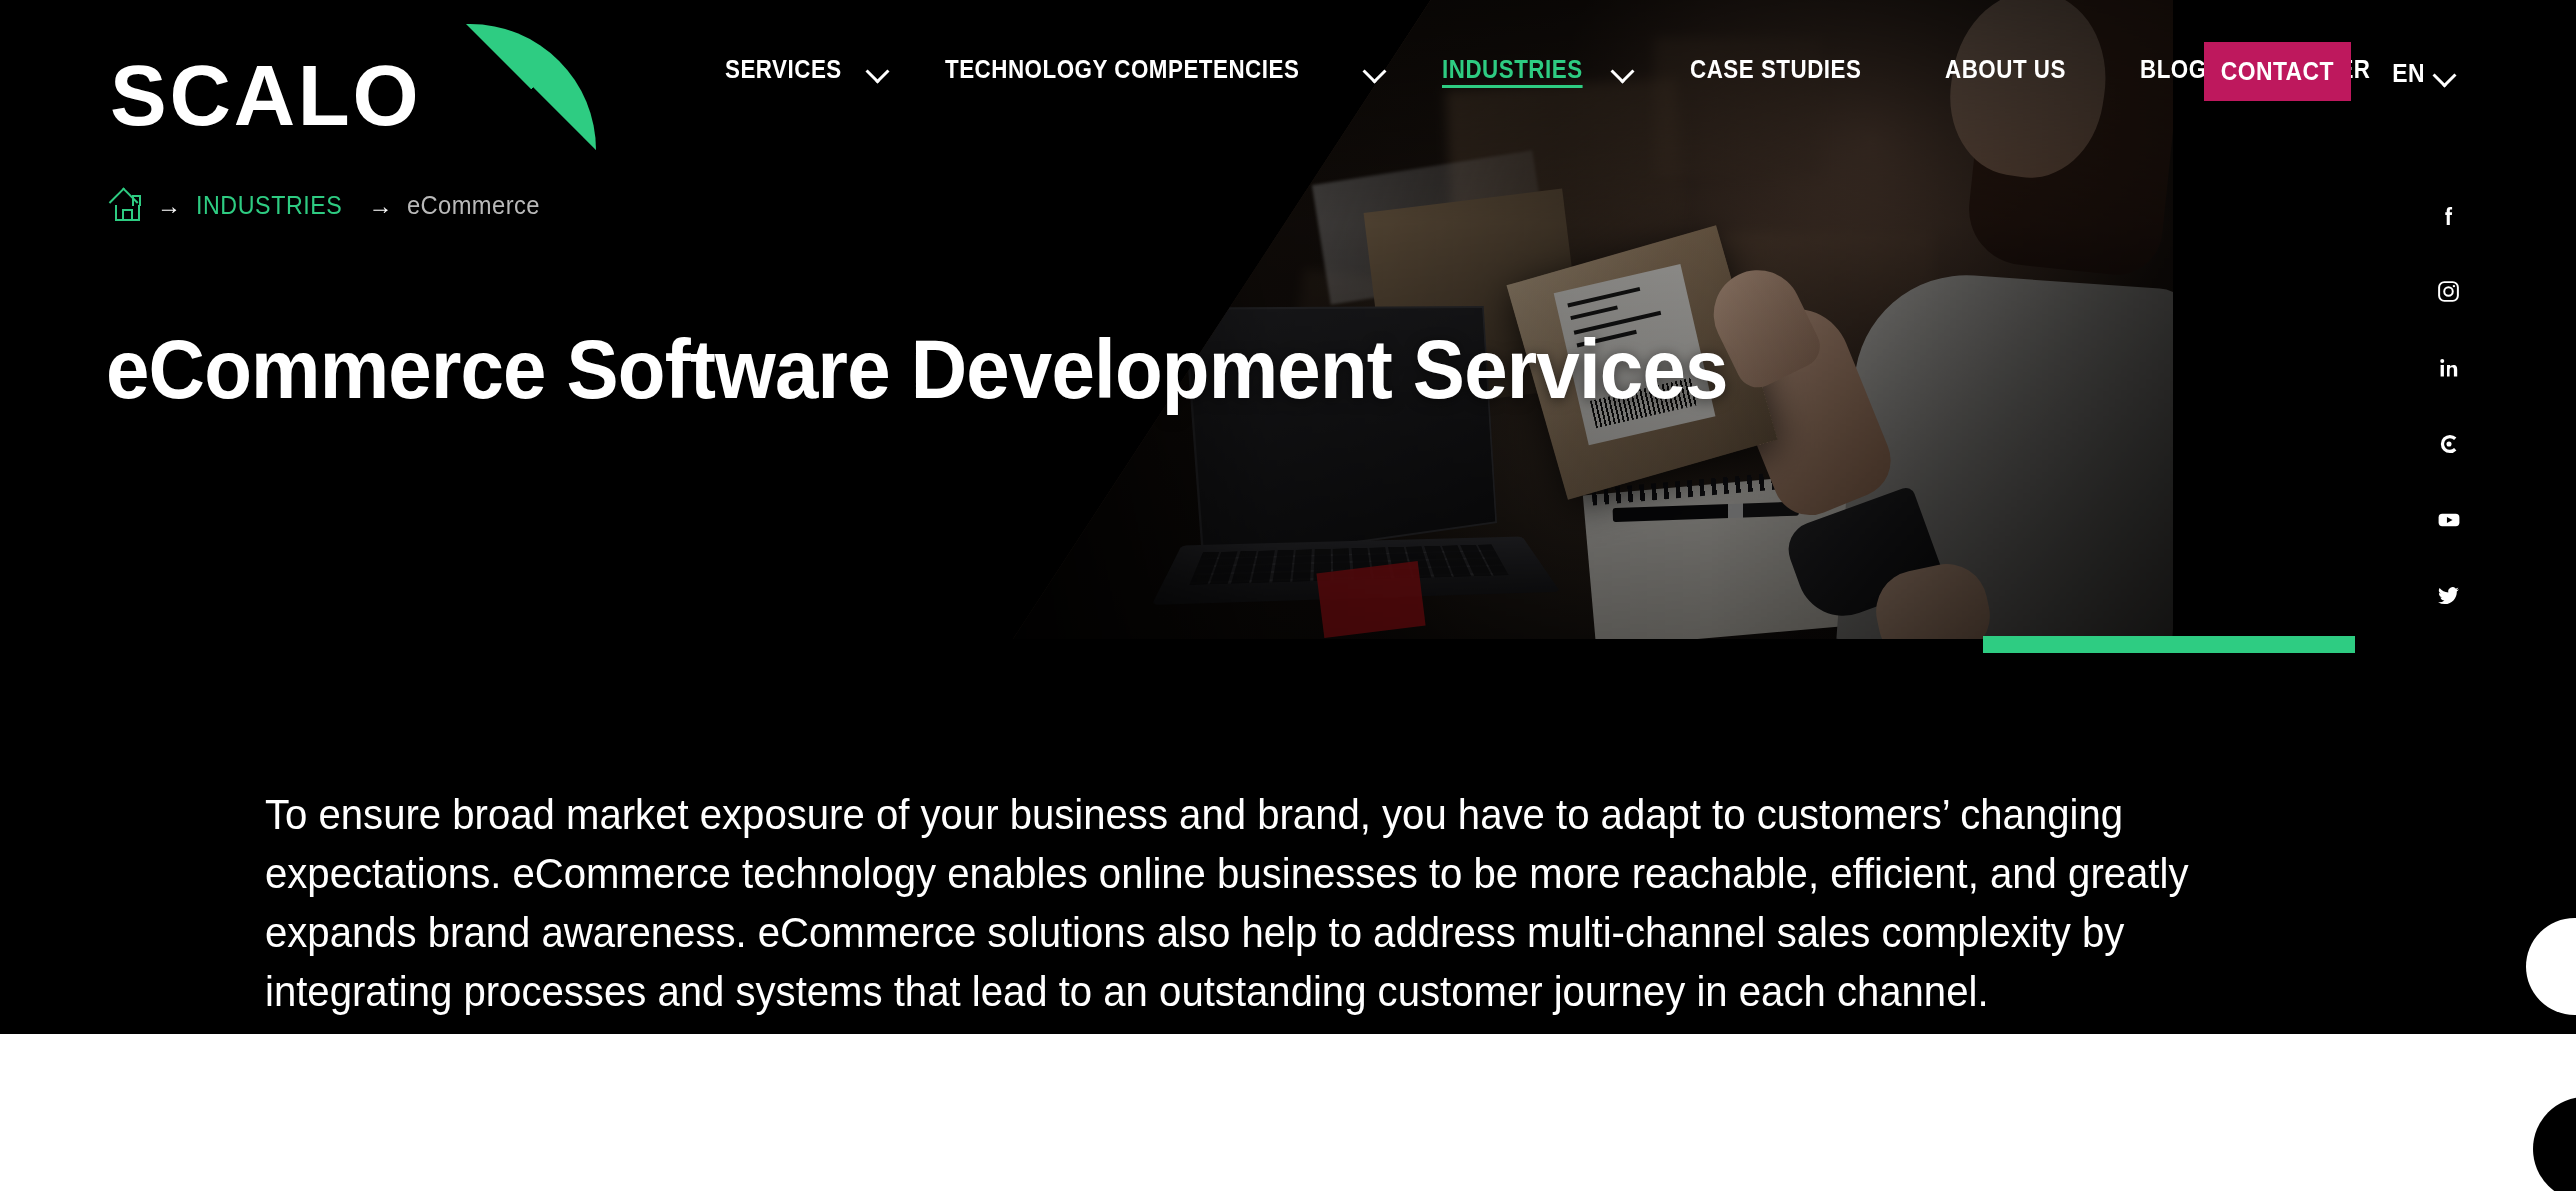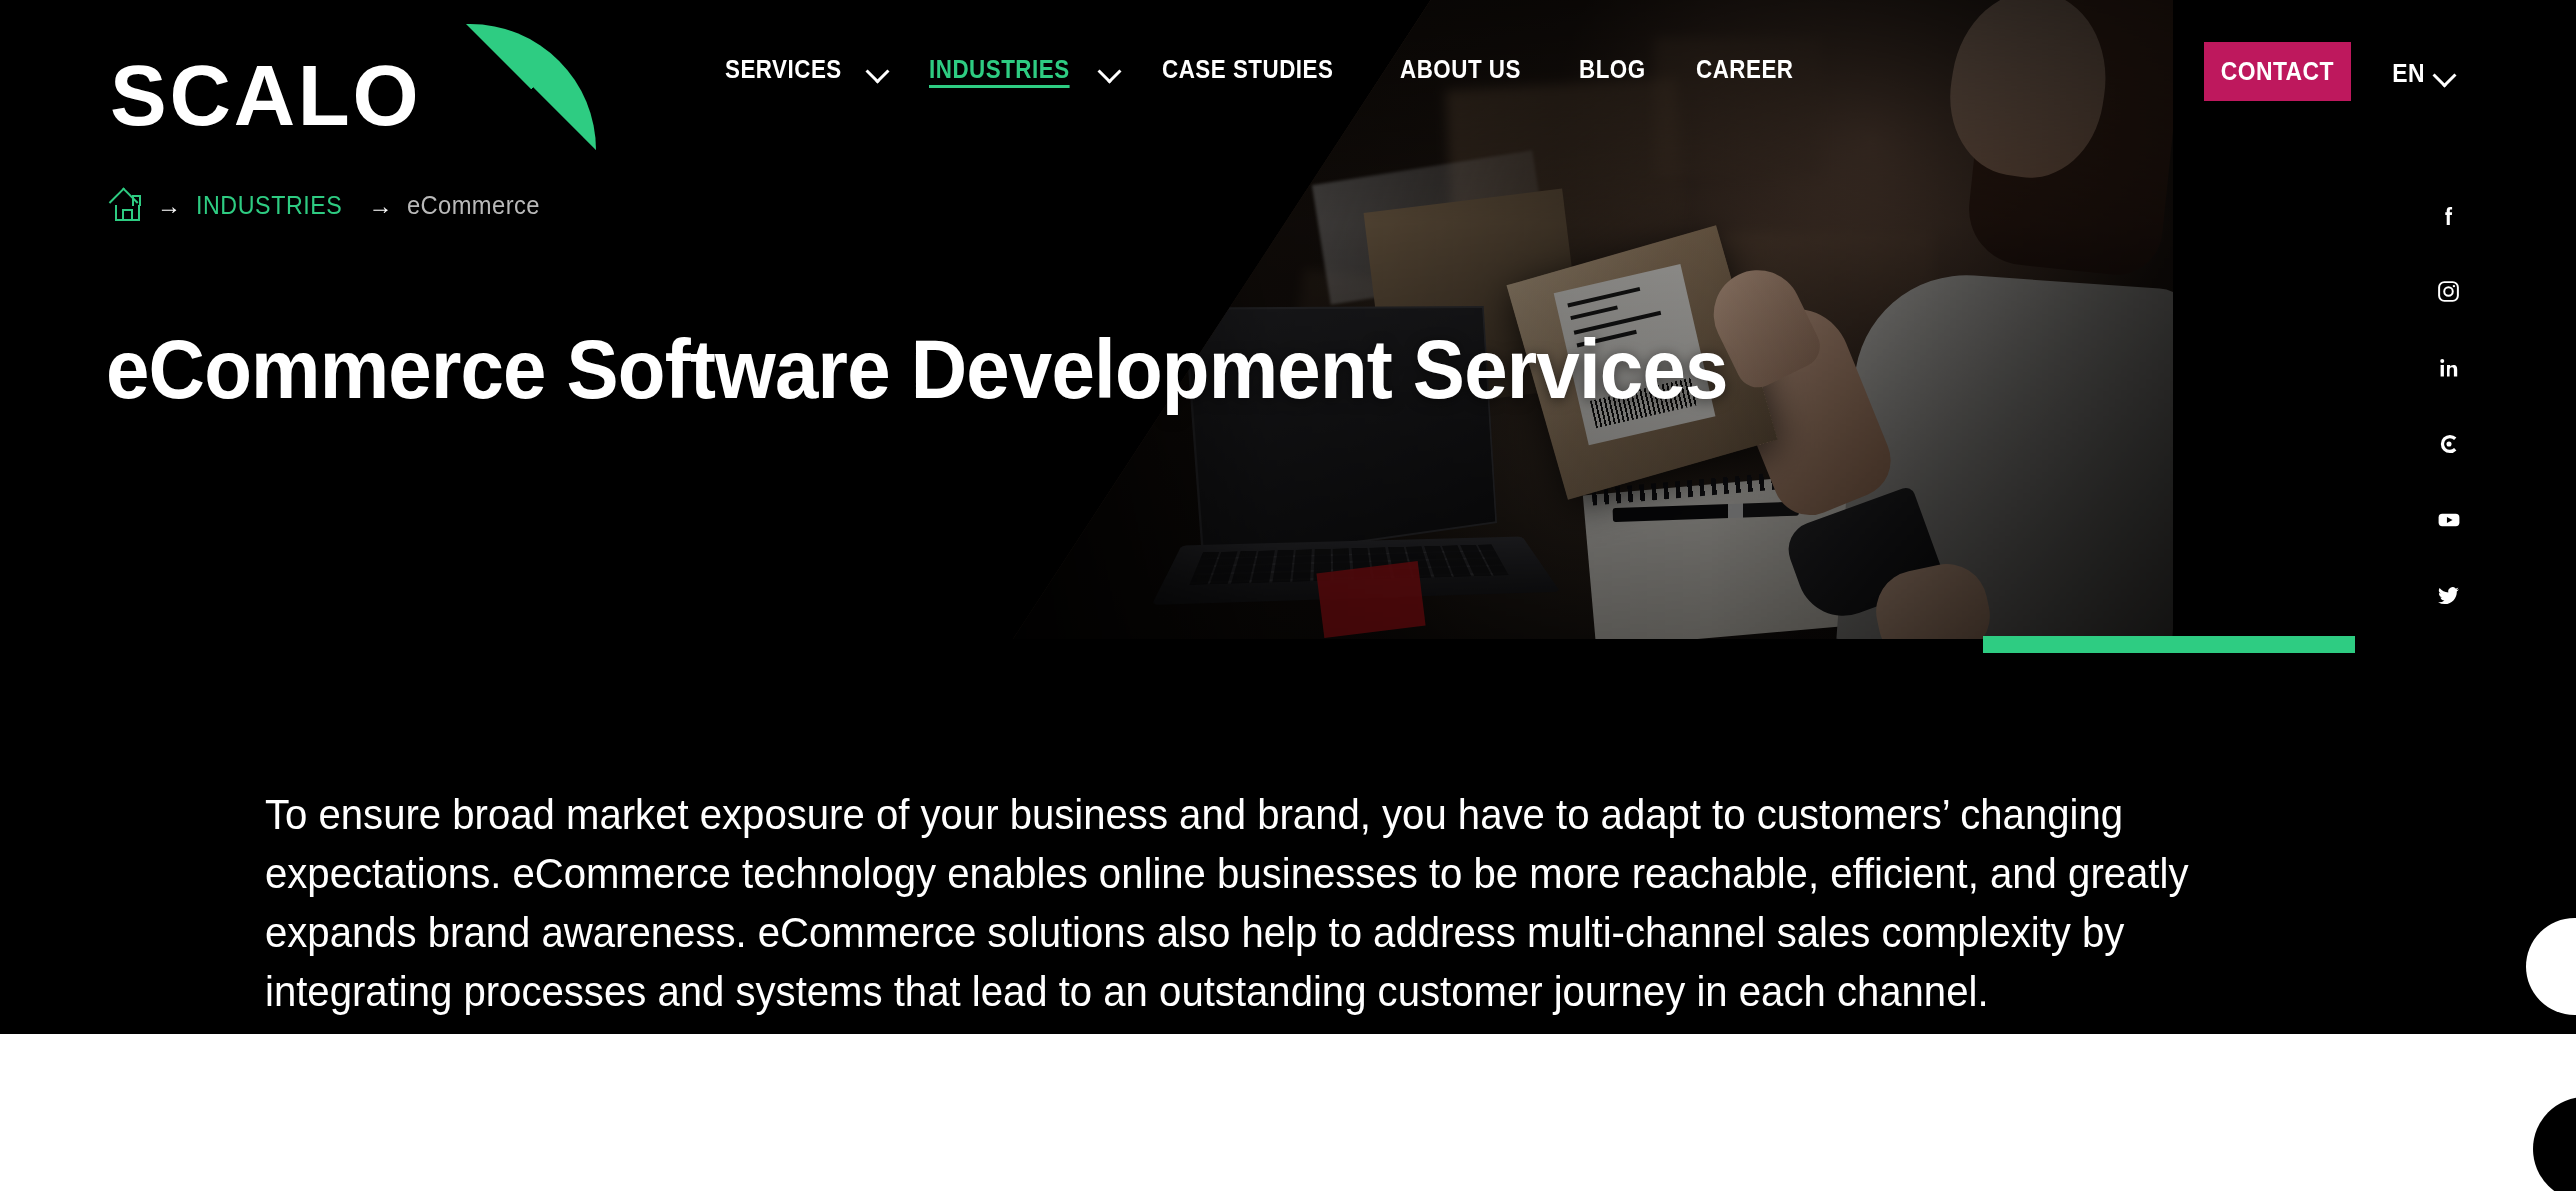--- a/index.html
+++ b/index.html
@@ -251,21 +251,21 @@
     border-radius: 0 130px 0 0;
     box-sizing: border-box;
   }
 
   .nav {
     position: absolute;
     left: 725px;
     top: 54px;
     display: flex;
     align-items: center;
-    gap: 0;
+    gap: 16px;
   }
   .nav-item {
     display: flex;
     align-items: center;
     gap: 13px;
     margin-right: 39px;
     cursor: pointer;
     white-space: nowrap;
   }
   .nav-label {
@@ -567,20 +567,24 @@
         <div class="logo-arc"></div>
       </div>
 
       <nav class="nav">
 
         <div class="nav-item">
           <span class="nav-label">SERVICES</span>
           <span class="chev"></span>
         </div>
 
+        <div class="nav-item">
+          <span class="nav-label">TECHNOLOGY COMPETENCIES</span>
+          <span class="chev"></span>
+        </div>
 
         <div class="nav-item active">
           <span class="nav-label">INDUSTRIES</span>
           <span class="chev"></span>
         </div>
 
         <div class="nav-item">
           <span class="nav-label">CASE STUDIES</span>
         </div>
 

